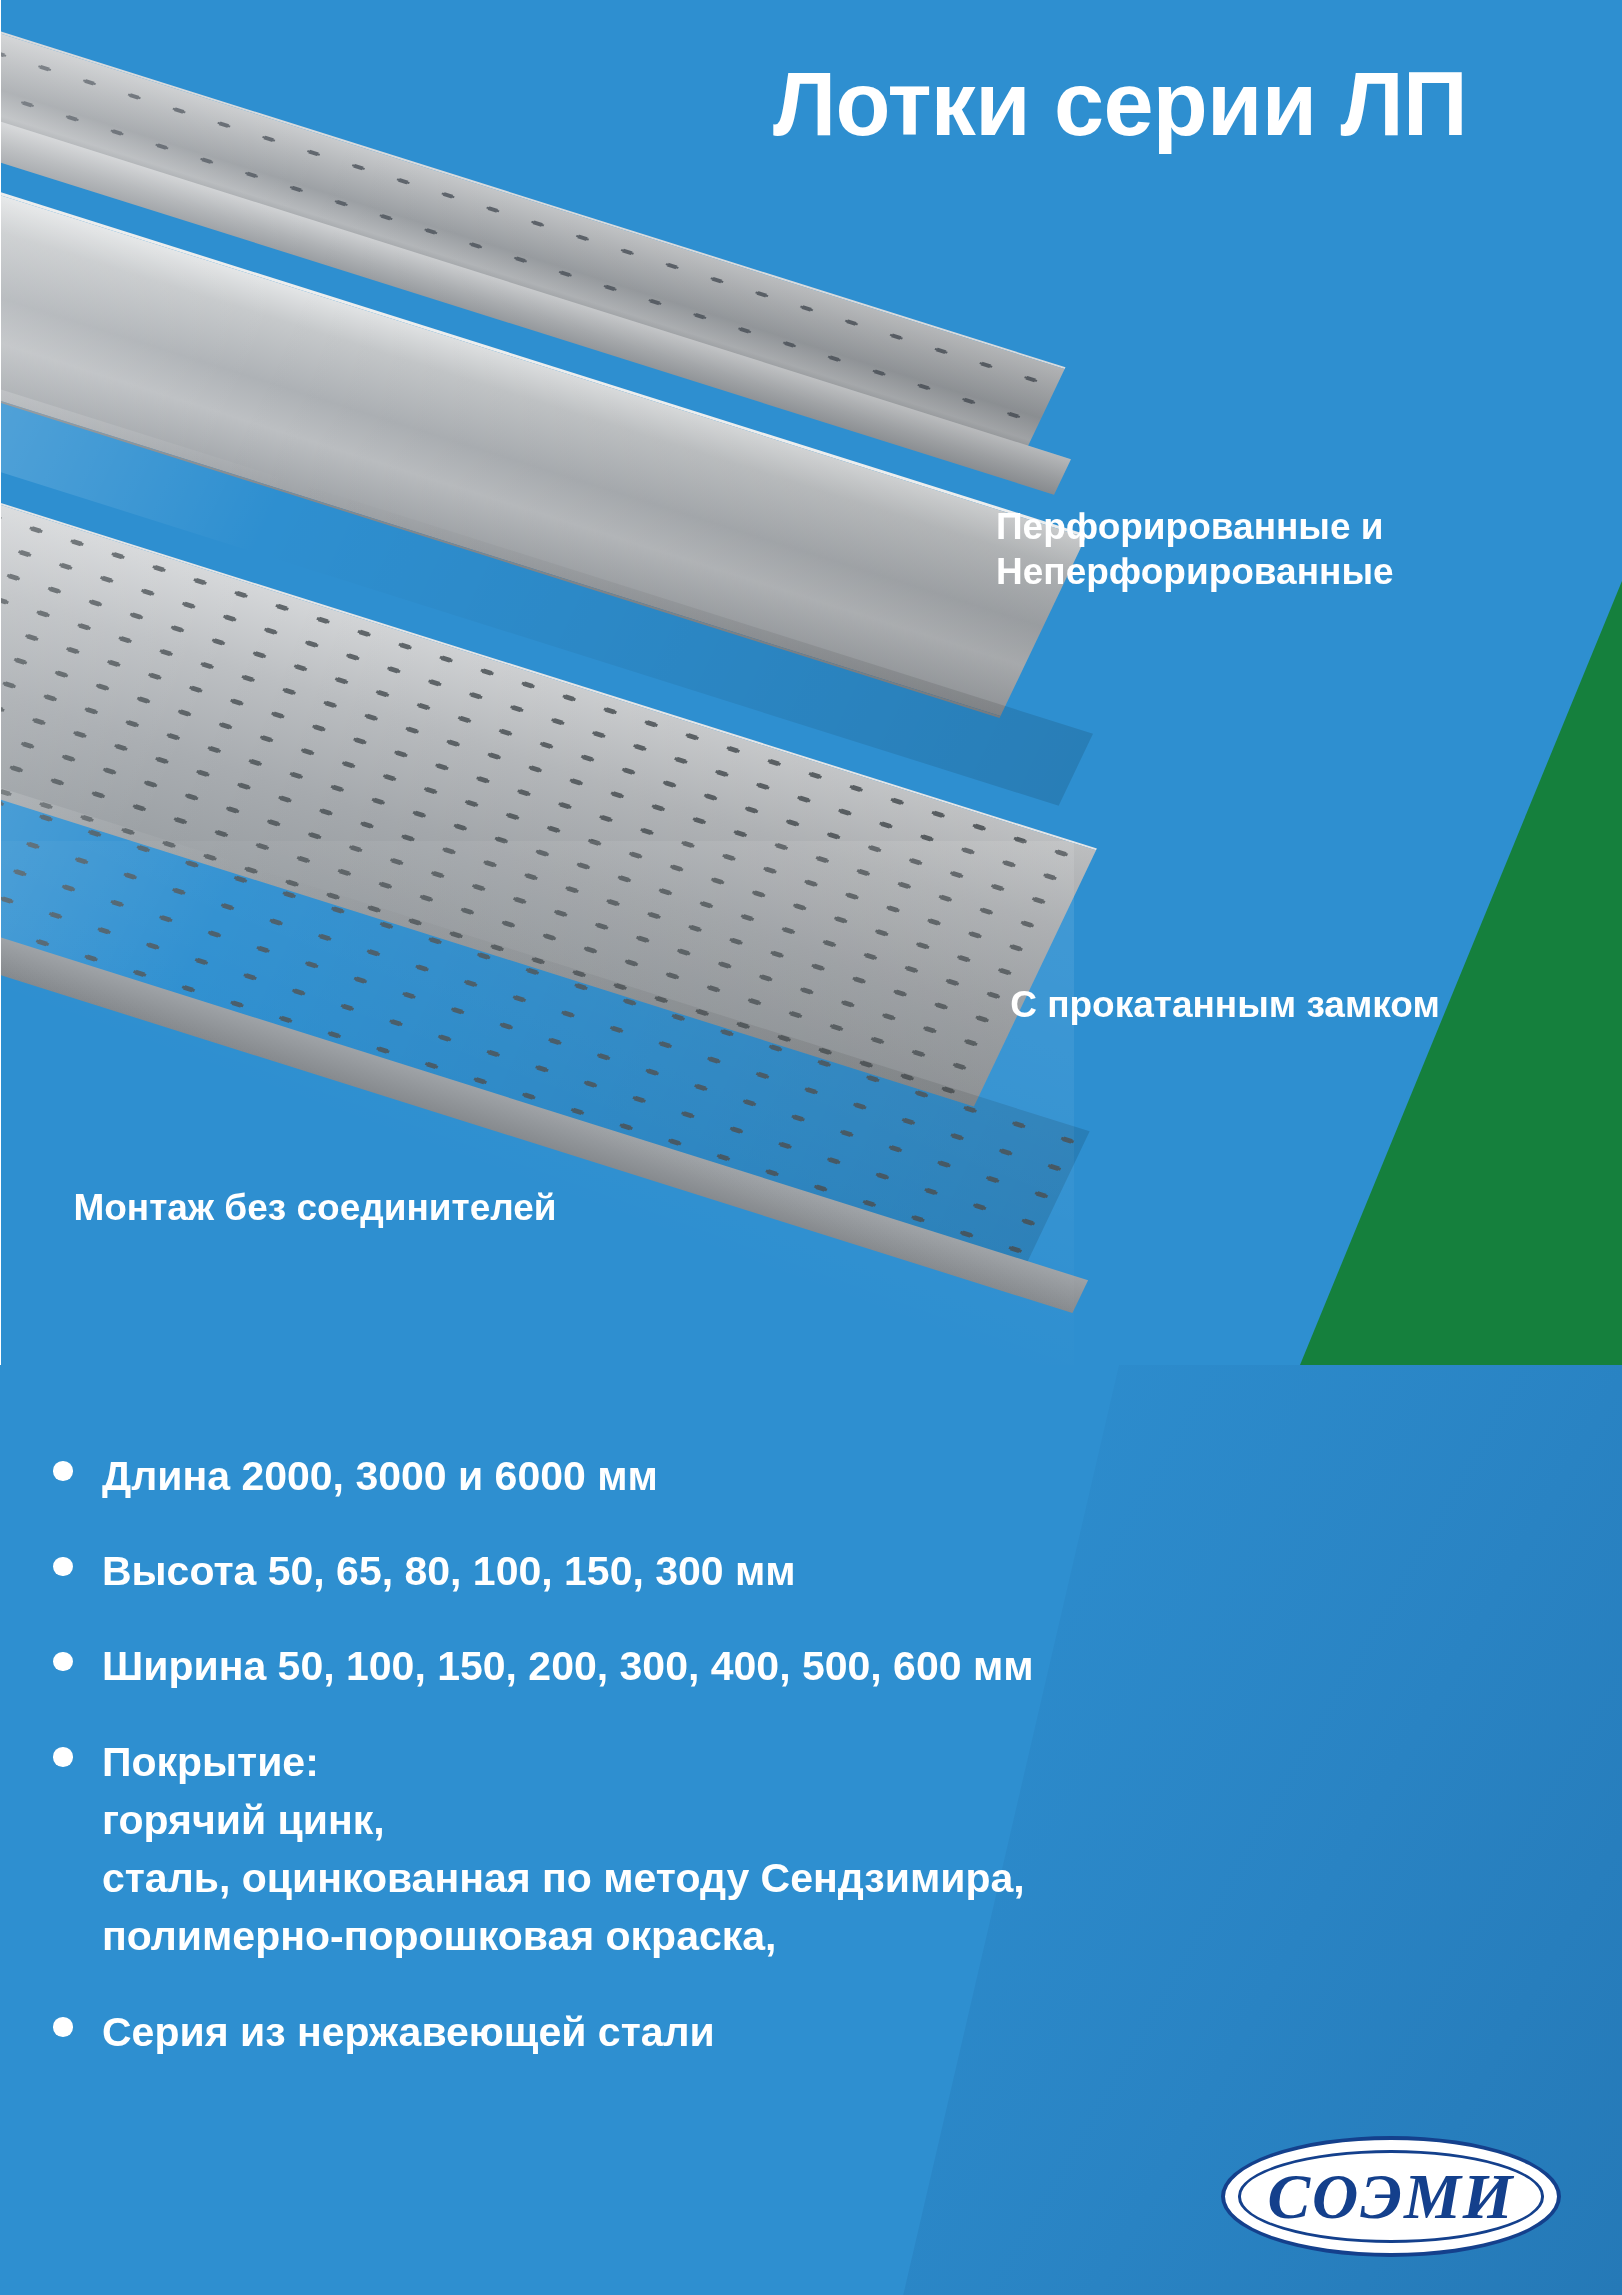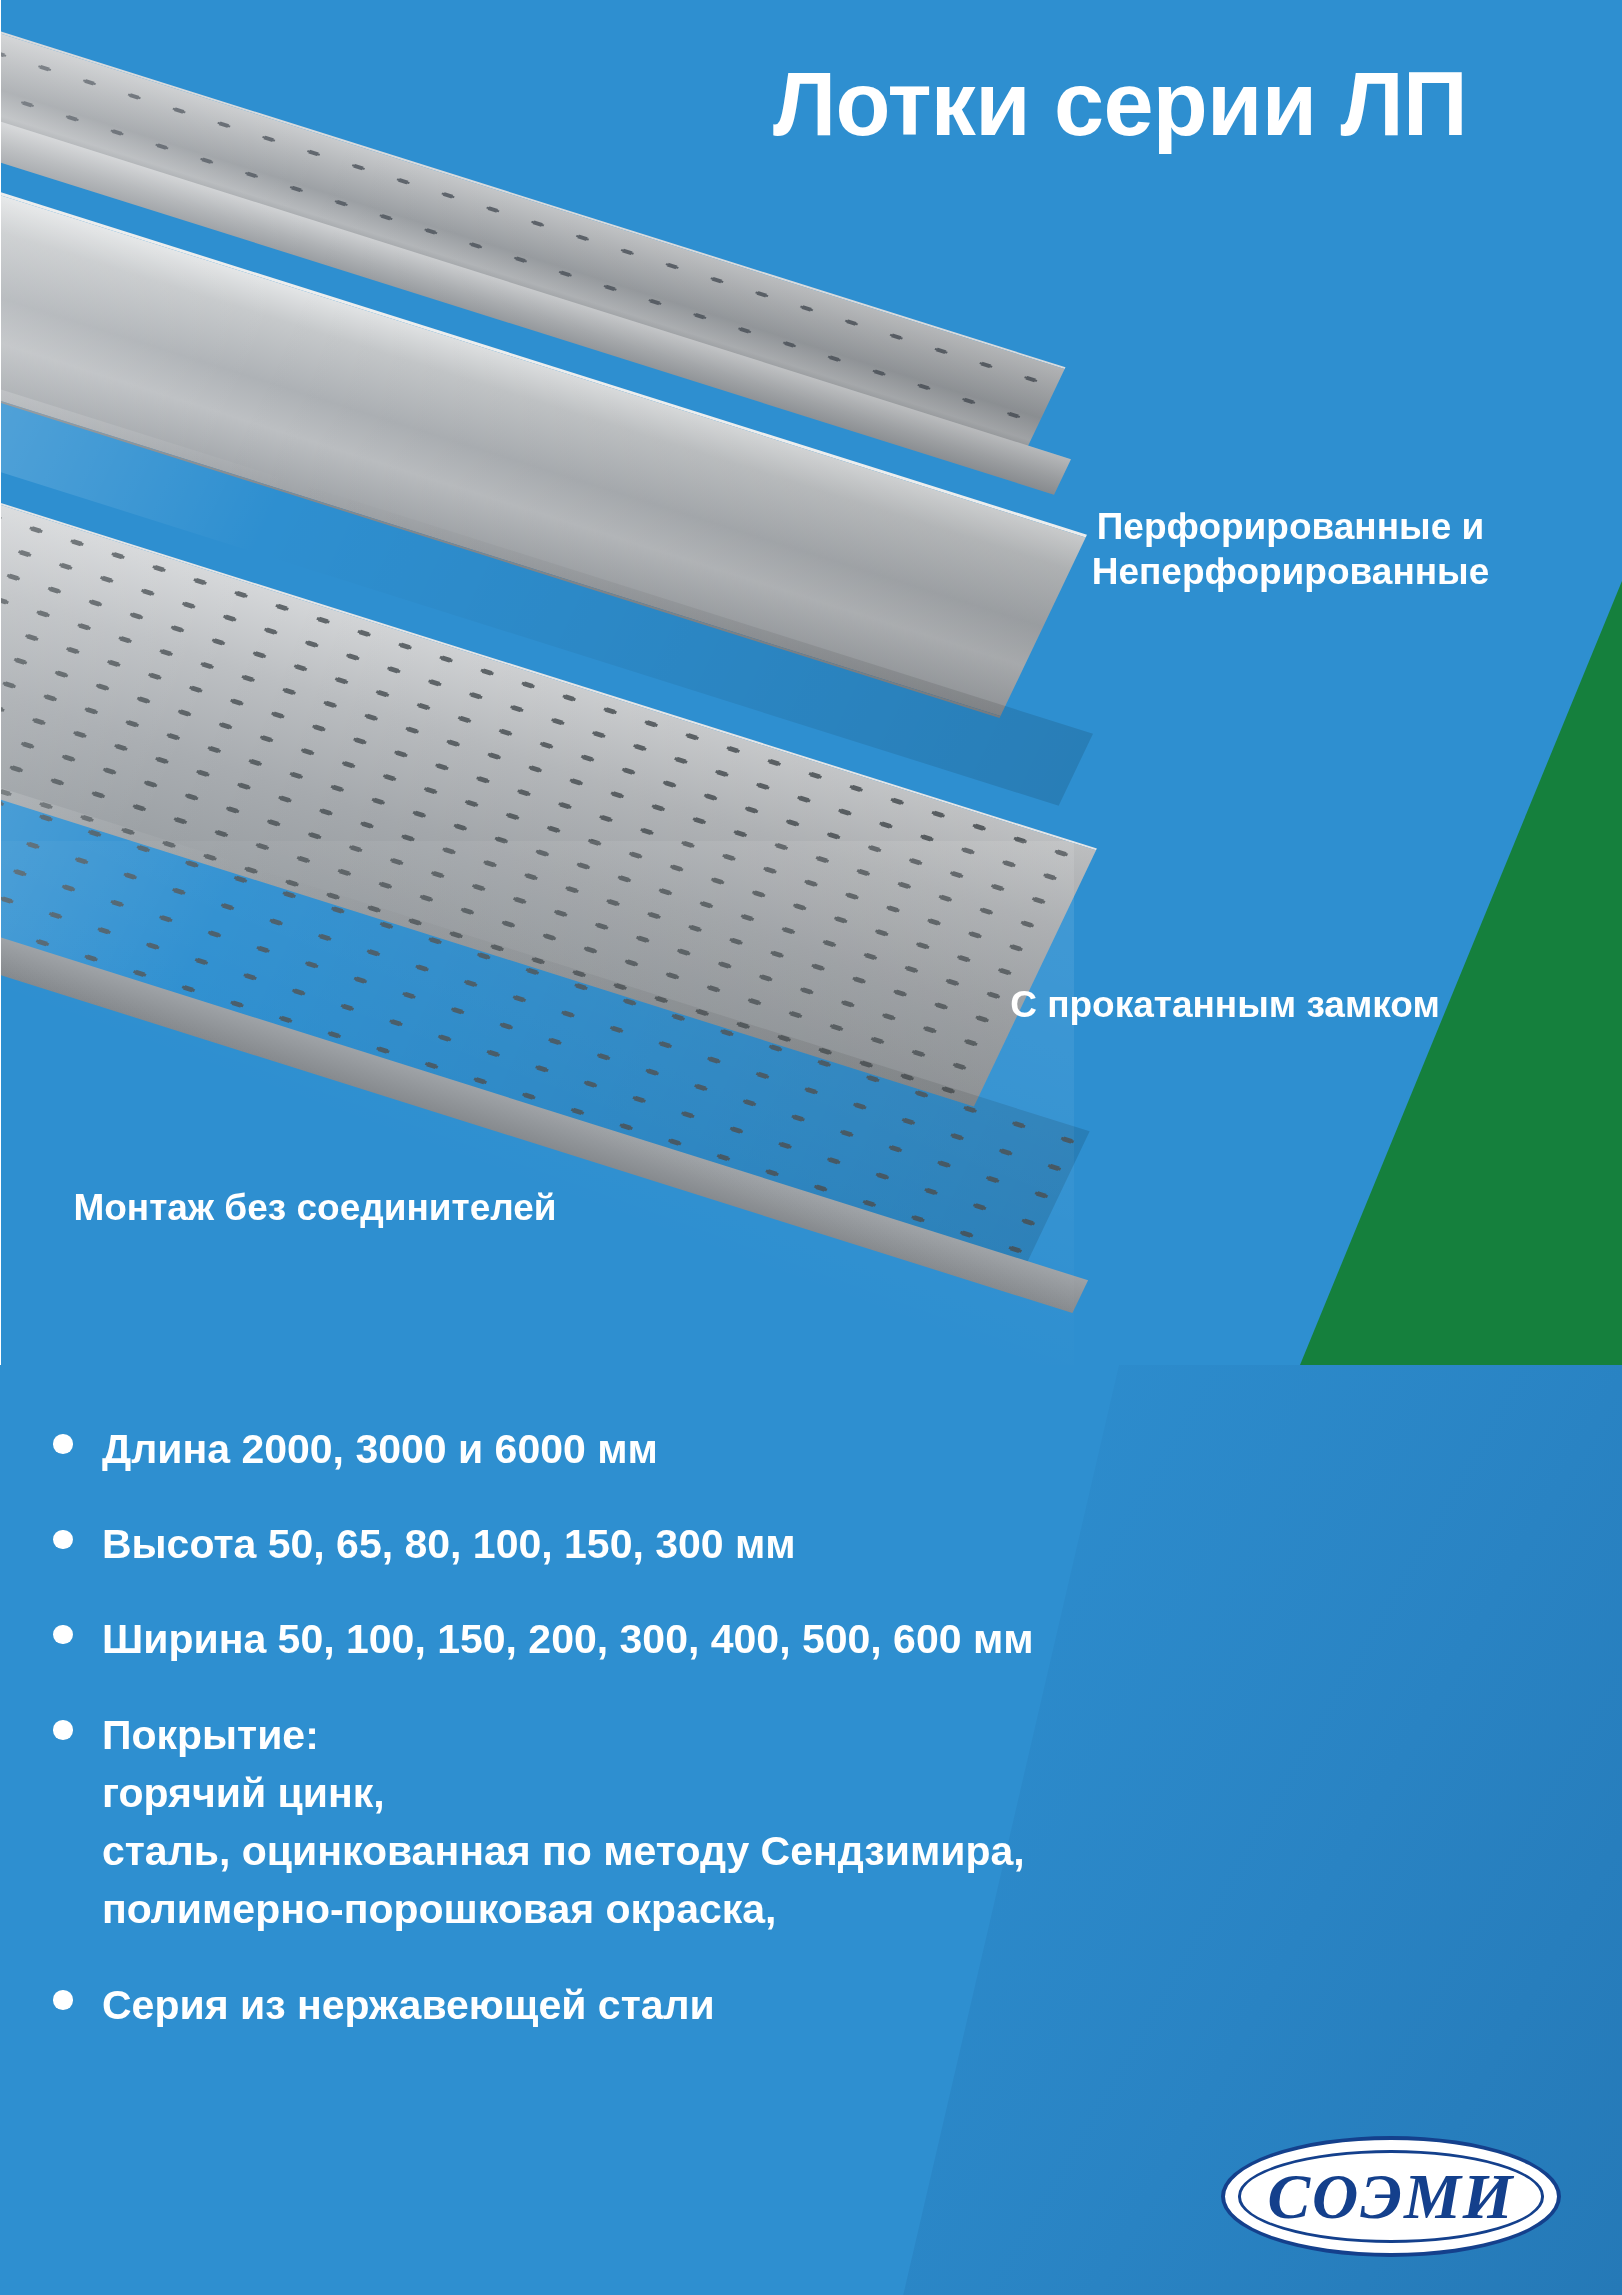--- a/index.html
+++ b/index.html
@@ -172,21 +172,20 @@
     line-height: 1.08;
     font-weight: bold;
     letter-spacing: -0.7px;
   }
 
   .label-perf {
     position: absolute;
     left: 995px;
     top: 504px;
     width: 589px;
-    text-align: center;
     color: #ffffff;
     font-size: 37px;
     line-height: 1.22;
     font-weight: bold;
   }
 
   .label-lock {
     position: absolute;
     left: 995px;
     top: 982px;
@@ -227,21 +226,21 @@
     width: 720px;
     height: 931px;
     background: linear-gradient(120deg, rgba(20,80,140,0.00) 0%, rgba(20,80,140,0.18) 55%, rgba(16,70,125,0.30) 100%);
     clip-path: polygon(216px 0, 720px 0, 720px 931px, 0 931px);
     pointer-events: none;
   }
 
   .spec-list {
     position: absolute;
     left: 39px;
-    top: 55px;
+    top: 82px;
     width: 1440px;
     margin: 0;
     padding: 0;
     list-style: none;
   }
   .spec-item {
     display: flex;
     align-items: flex-start;
     margin-bottom: 37px;
     color: #ffffff;

